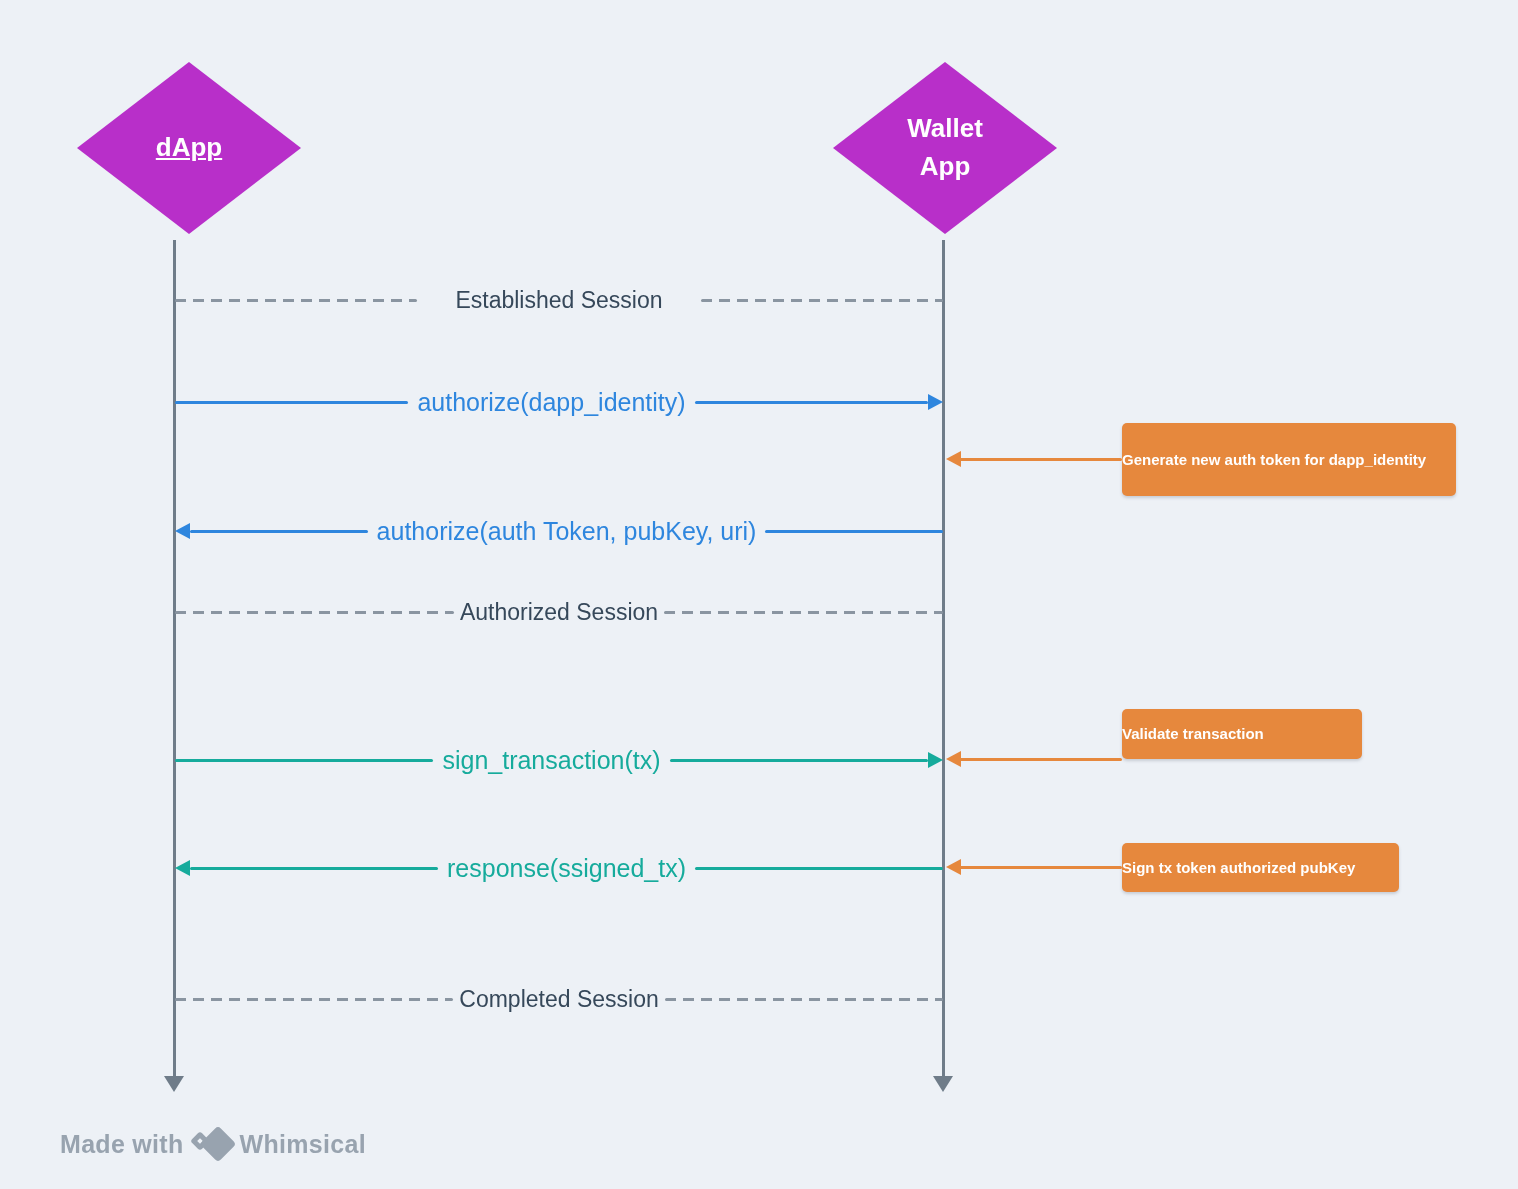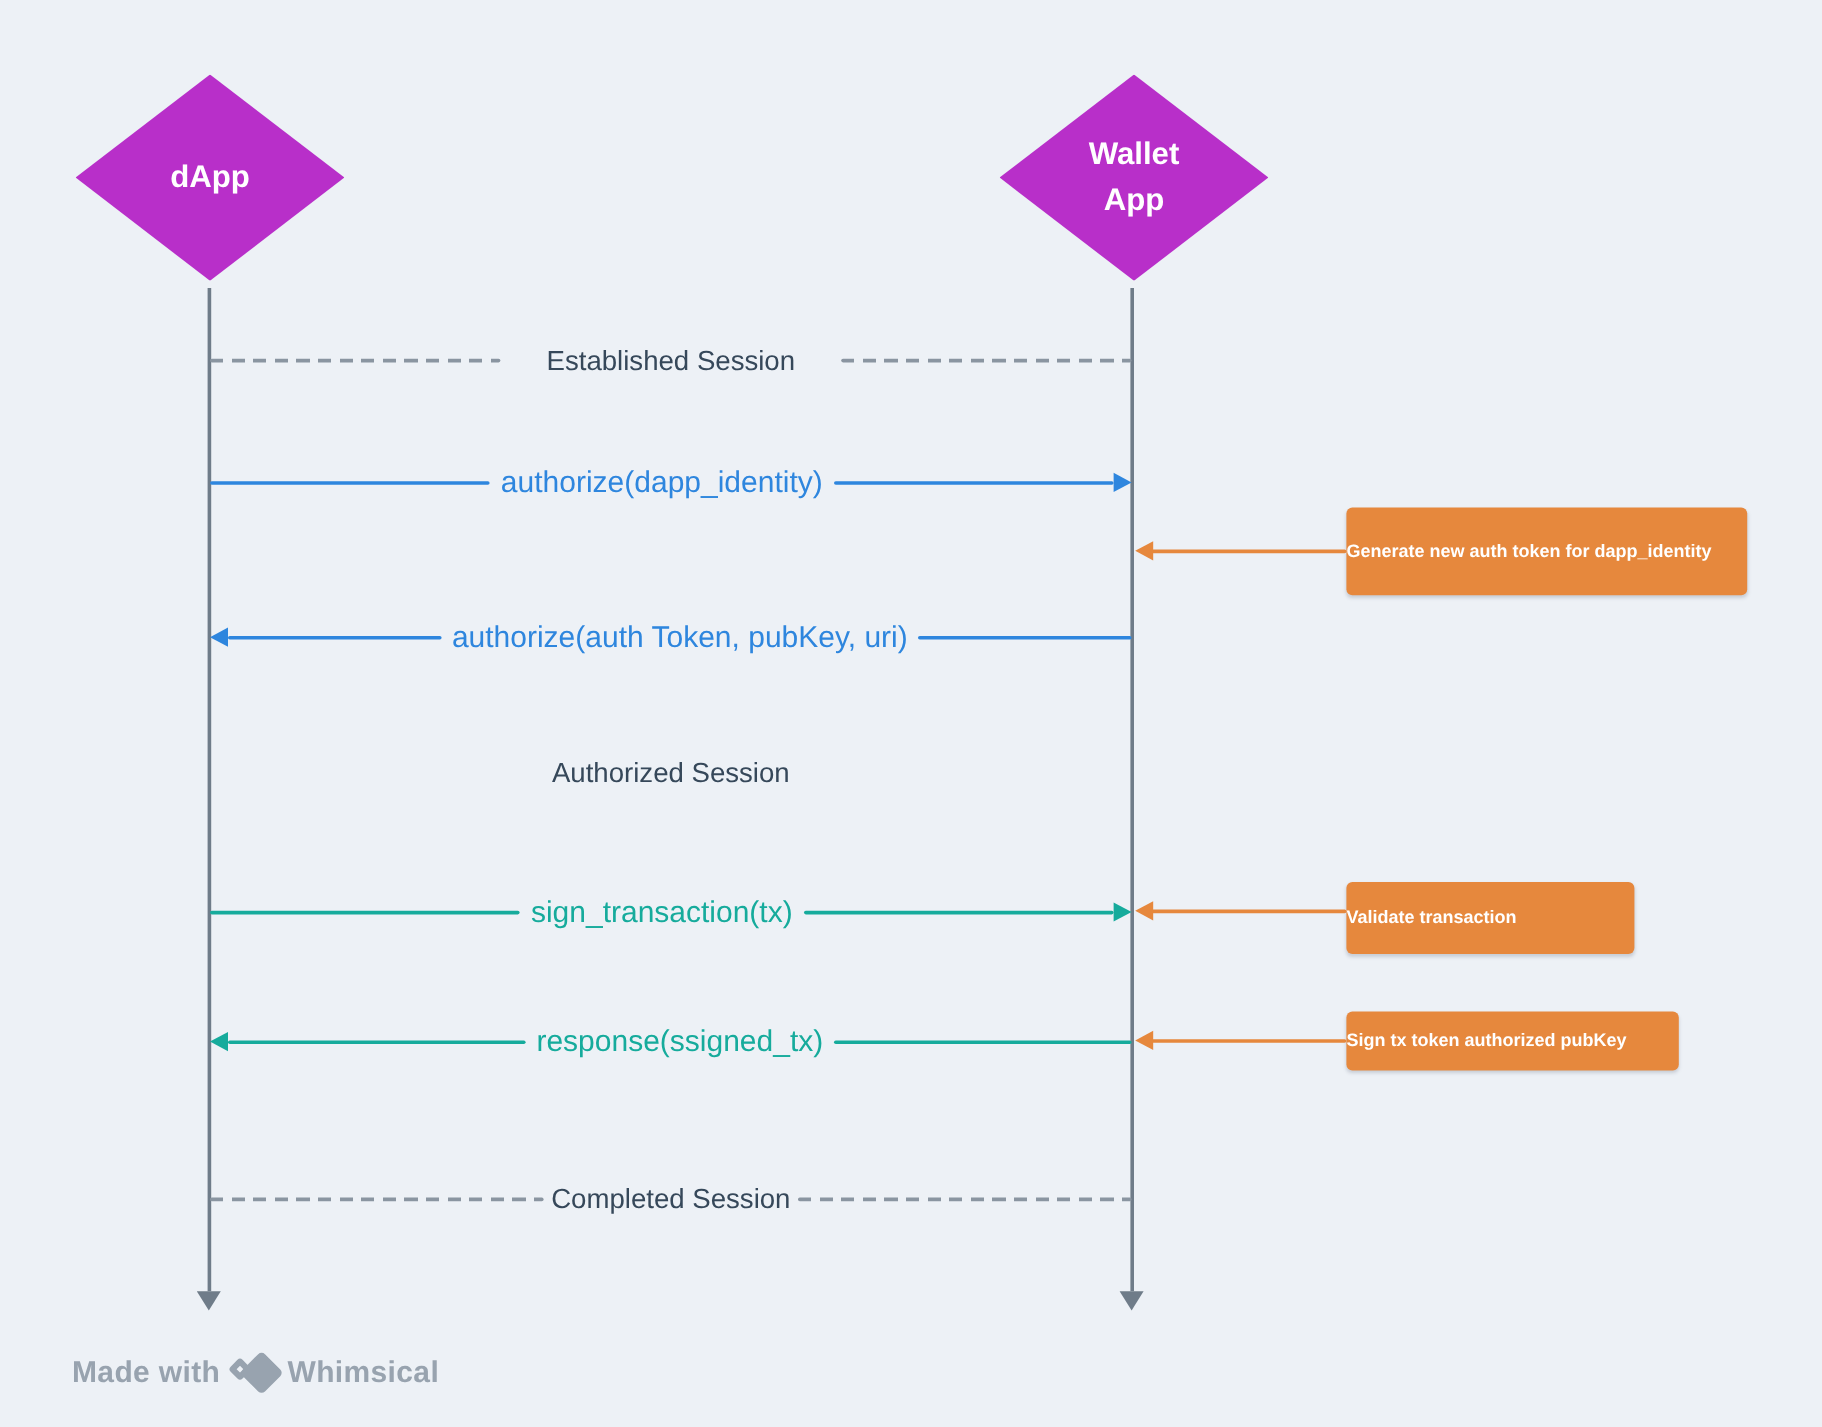--- a/index.html
+++ b/index.html
@@ -16,53 +16,53 @@
   *{margin:0;padding:0;box-sizing:border-box;}
   body{background:var(--bg);font-family:"Liberation Sans",sans-serif;}
   .canvas{position:relative;width:1518px;height:1189px;background:var(--bg);overflow:hidden;}
 
   
   .actor{position:absolute;width:224px;height:172px;display:flex;align-items:center;justify-content:center;text-align:center;color:#fff;font-weight:bold;font-size:26px;}
   .actor::before{content:"";position:absolute;inset:0;background:var(--purple);
     clip-path:polygon(50% 0,100% 50%,50% 100%,0 50%);
     filter:drop-shadow(0 3px 4px rgba(90,100,120,0.35));}
   .actor .actor-label{position:relative;z-index:1;line-height:1.45;}
-  .actor.dapp{left:63px;top:62px;}
+  .actor.dapp{left:77px;top:62px;text-decoration:underline;}
   .actor.wallet{left:833px;top:62px;}
 
   
   .lifeline{position:absolute;top:240px;width:3px;height:836px;background:var(--line);}
   .lifeline.l-dapp{left:173px;}
   .lifeline.l-wallet{left:942px;}
   .lifeline-head{position:absolute;top:1076px;width:0;height:0;
     border-left:10px solid transparent;border-right:10px solid transparent;border-top:16px solid var(--line);}
   .lifeline-head.h-dapp{left:164px;}
   .lifeline-head.h-wallet{left:933px;}
 
   
   .sep{position:absolute;left:175px;width:768px;height:32px;display:flex;align-items:center;}
   .sep .dseg{flex:1;height:3px;background:repeating-linear-gradient(90deg,var(--dash) 0 11px,transparent 11px 18px);border-radius:2px;}
   .sep .lbl{padding:0 6px;font-size:23px;color:var(--session);white-space:nowrap;}
-  .sep.s1{top:284px;gap:32px;} .sep.s2{top:628px;flex-direction:column;} .sep.s3{top:983px;}
+  .sep.s1{top:284px;gap:32px;} .sep.s2{top:596px;} .sep.s3{top:983px;}
 
   
   .msg{position:absolute;left:175px;width:768px;height:32px;display:flex;align-items:center;}
   .msg .seg{flex:1;height:3px;background:currentColor;border-radius:2px;}
   .msg .lbl{padding:0 9px;font-size:25px;white-space:nowrap;}
   .msg .head-right{width:0;height:0;border-top:8px solid transparent;border-bottom:8px solid transparent;border-left:15px solid currentColor;}
   .msg .head-left{width:0;height:0;border-top:8px solid transparent;border-bottom:8px solid transparent;border-right:15px solid currentColor;}
   .c-blue{color:var(--blue);} .c-teal{color:var(--teal);}
   .msg.m1{top:386px;} .msg.m2{top:515px;} .msg.m3{top:744px;} .msg.m4{top:852px;}
 
   
   .note{position:absolute;left:1122px;background:var(--orange);color:#fff;font-weight:bold;font-size:15px;
     border-radius:5px;padding:12px 0;line-height:24px;display:flex;align-items:center;
     box-shadow:0 2px 3px rgba(90,100,120,0.25);}
   .note.n1{top:423px;width:334px;height:73px;}
-  .note.n2{top:735px;width:240px;height:60px;white-space:nowrap;}
+  .note.n2{top:709px;width:240px;height:50px;white-space:nowrap;}
   .note.n3{top:843px;width:277px;height:49px;white-space:nowrap;}
   .note-line{position:absolute;background:var(--orange);height:3px;border-radius:2px;}
   .note-line.a1{left:958px;top:458px;width:164px;}
   .note-line.a2{left:958px;top:758px;width:164px;}
   .note-line.a3{left:958px;top:866px;width:164px;}
   .note-head{position:absolute;width:0;height:0;border-top:8px solid transparent;border-bottom:8px solid transparent;border-right:15px solid var(--orange);}
   .note-head.a1{left:946px;top:451px;}
   .note-head.a2{left:946px;top:751px;}
   .note-head.a3{left:946px;top:859px;}
 

